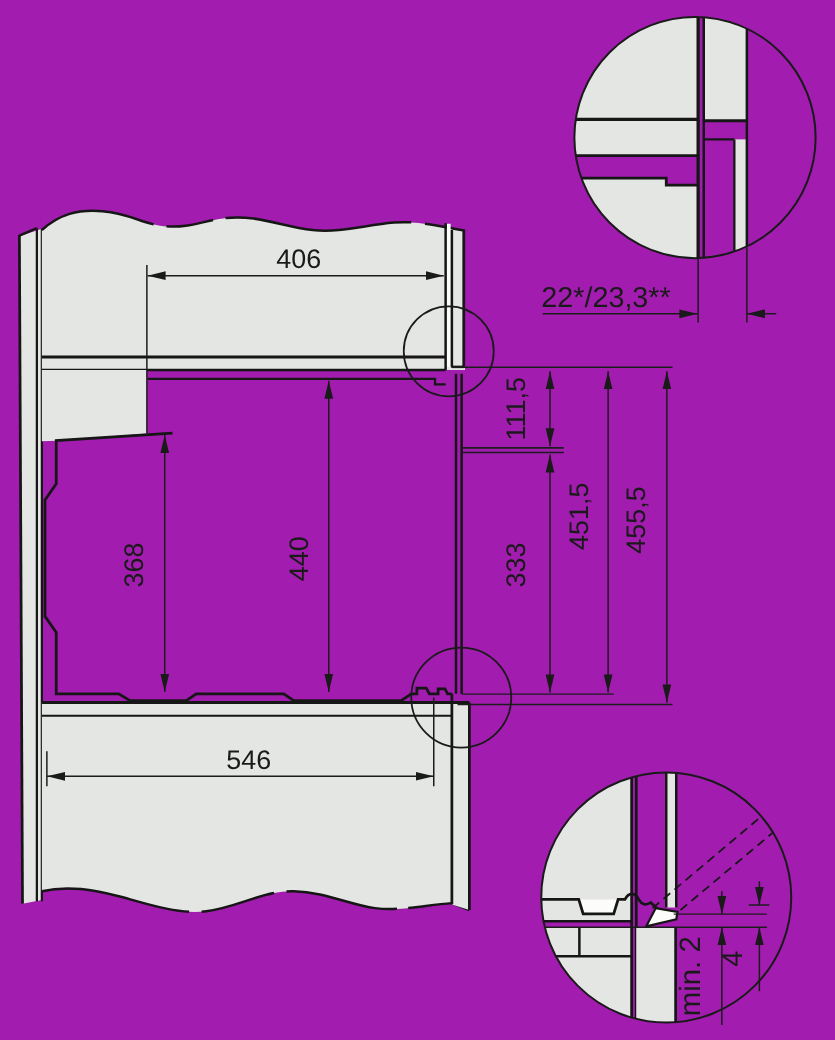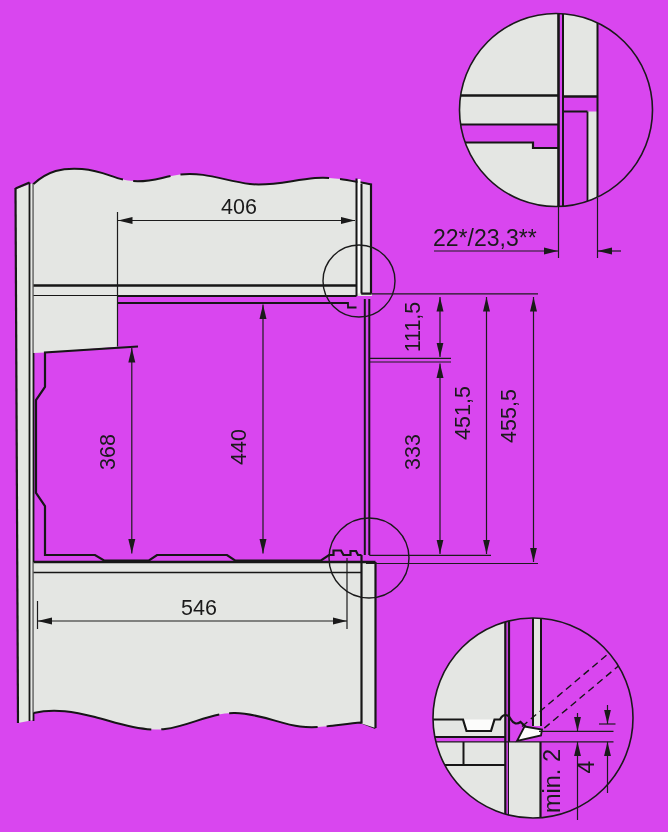--- a/index.html
+++ b/index.html
@@ -1,17 +1,17 @@
 <!DOCTYPE html>
 <html><head>
 <meta charset="utf-8">
 <style>
   html,body{margin:0;padding:0;background:#ffffff;}
   body{width:668px;height:832px;overflow:hidden;}
-  .page{width:668px;height:832px;background:#d946ef;position:relative;}
+  .page{width:668px;height:832px;background:#a21caf;position:relative;}
   svg{display:block;}
   .dim-text{font-family:"Liberation Sans","DejaVu Sans",sans-serif;fill:#1a1a1a;}
   .struct{stroke:#161616;fill:none;}
   .dim{stroke:#1c1c1c;fill:none;stroke-width:1.2;}
   .panel{fill:#e4e6e3;stroke:none;}
 </style>
 </head>
 <body>
 
 <div class="page">

